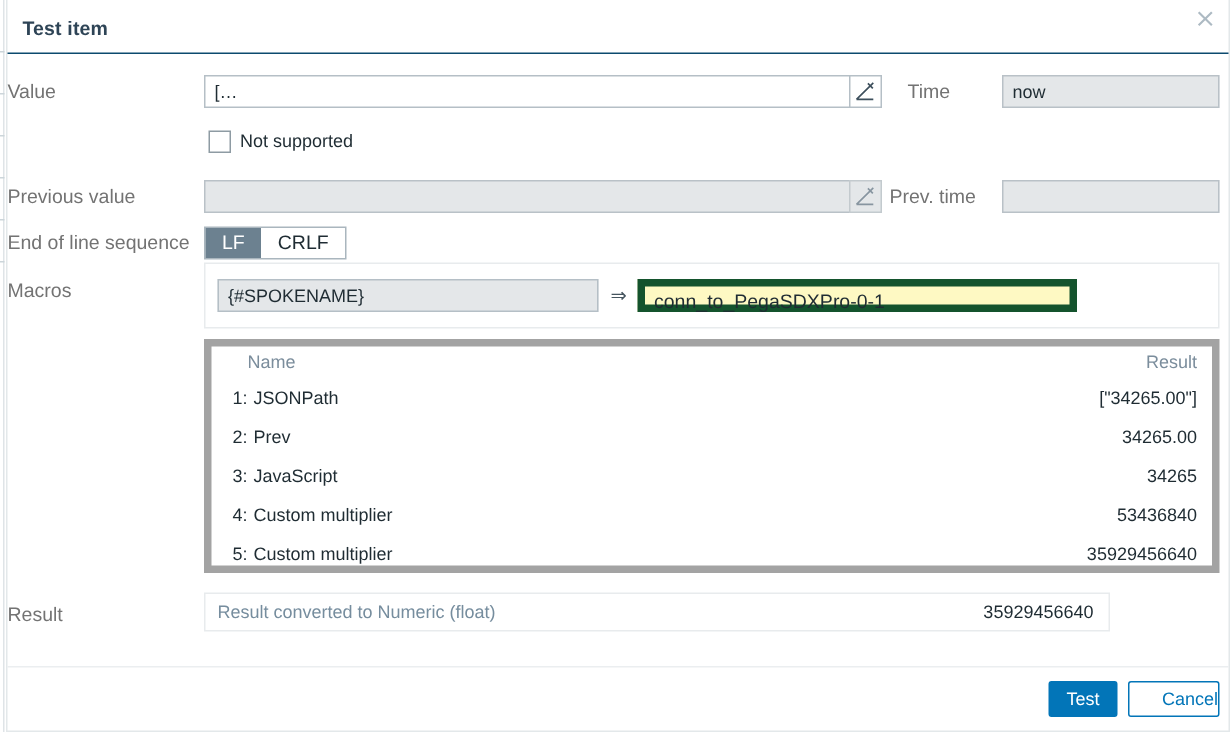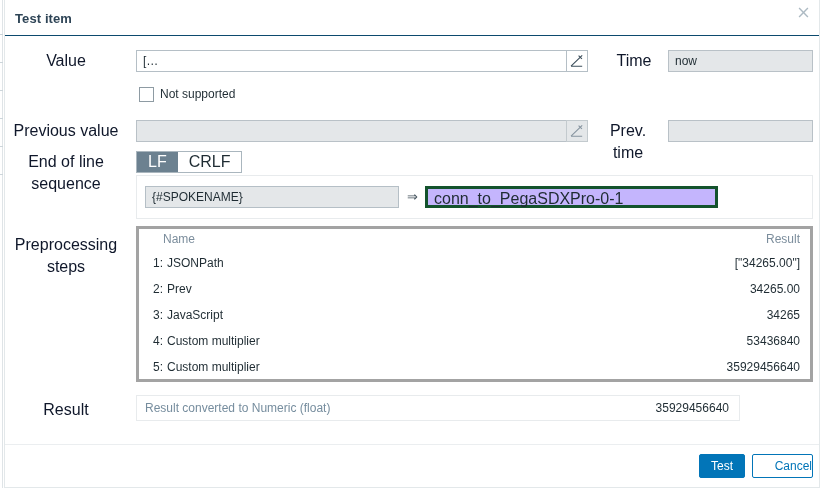--- a/index.html
+++ b/index.html
@@ -83,23 +83,23 @@
     padding-top: 4px;
   }
 
   .row {
     position: relative;
     height: 34px;
   }
 
   .lbl {
     position: absolute;
-    text-align: center;
-    font-size: 16px;
-    color: #0f172a;
+    text-align: left;
+    font-size: 13px;
+    color: #737373;
     line-height: 22px;
   }
   .lbl.left-col { left: 0; width: 126px; }
 
   .fld {
     position: absolute;
     box-sizing: border-box;
     height: 22px;
     border: 1px solid #b5bfc6;
     background: #ffffff;
@@ -151,21 +151,21 @@
   .seg {
     position: absolute;
     display: flex;
     box-sizing: border-box;
     border: 1px solid #aab6be;
     height: 22px;
     background: #ffffff;
   }
   .seg-item {
     box-sizing: border-box;
-    font-size: 16px;
+    font-size: 13px;
     line-height: 20px;
     padding: 0 11px;
     color: #1f2c33;
     cursor: pointer;
     background: #ffffff;
     text-align: center;
   }
   .seg-item.active {
     background: #6c8190;
     color: #ffffff;
@@ -192,33 +192,33 @@
   .macro-arrow {
     position: absolute;
     font-size: 13px;
     color: #46555f;
     line-height: 22px;
   }
   .macro-val {
     position: absolute;
     box-sizing: border-box;
     height: 22px;
-    border: 3px solid #14532d;
-    background: #c4b5fd;
-    font-size: 16px;
+    border: 5px solid #14532d;
+    background: #fef9c3;
+    font-size: 13px;
     line-height: 20px;
     padding: 0 6px;
     color: #1f2c33;
   }
 
   
   .pp-box {
     position: absolute;
     box-sizing: border-box;
-    border: 3px solid #a3a3a3;
+    border: 5px solid #a3a3a3;
     background: #ffffff;
   }
   .pp-head {
     position: relative;
     height: 22px;
   }
   .pp-head .h-name {
     position: absolute;
     left: 24px;
     top: 3px;
@@ -373,29 +373,29 @@
 
     <div class="row" style="height:32px">
       <div class="lbl left-col" style="top:9px; width:122px">End of line sequence</div>
       <div class="seg" style="left:131px; top:9px;">
         <div class="seg-item active">LF</div>
         <div class="seg-item">CRLF</div>
       </div>
     </div>
 
     <div class="row" style="height:52px">
+      <div class="lbl left-col" style="top:9px; width:122px">Macros</div>
       <div class="macros-box" style="left:131px; top:1px; width:677px; height:44px;">
         <div class="macro-key" style="left:8px; top:10px; width:254px;">{#SPOKENAME}</div>
         <div class="macro-arrow" style="left:270px; top:10px;">⇒</div>
         <div class="macro-val" style="left:288px; top:10px; width:293px;">conn_to_PegaSDXPro-0-1</div>
       </div>
     </div>
 
     <div class="row" style="height:164px">
-      <div class="lbl left-col" style="top:8px; width:122px">Preprocessing steps</div>
       <div class="pp-box" style="left:131px; top:0px; width:677px; height:156px;">
         <div class="pp-head">
           <div class="h-name">Name</div>
           <div class="h-result">Result</div>
         </div>
         <div class="pp-row">
           <div class="num">1:</div>
           <div class="name">JSONPath</div>
           <div class="result">["34265.00"]</div>
         </div>

